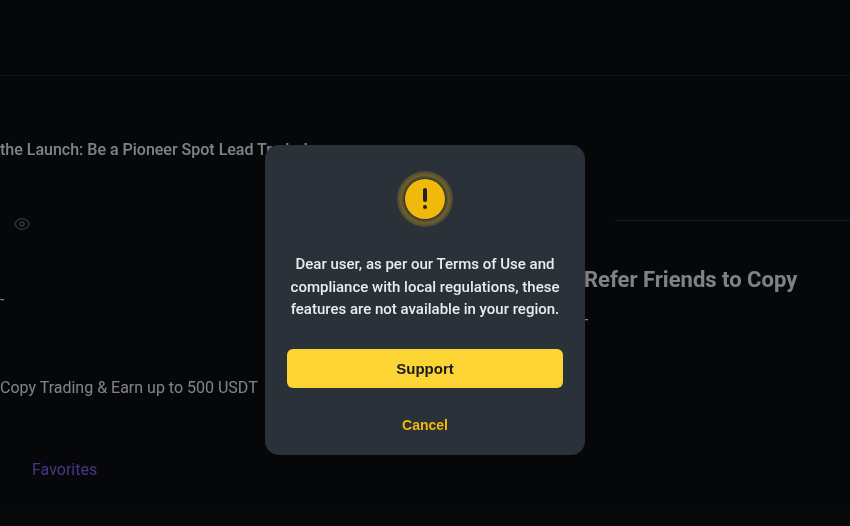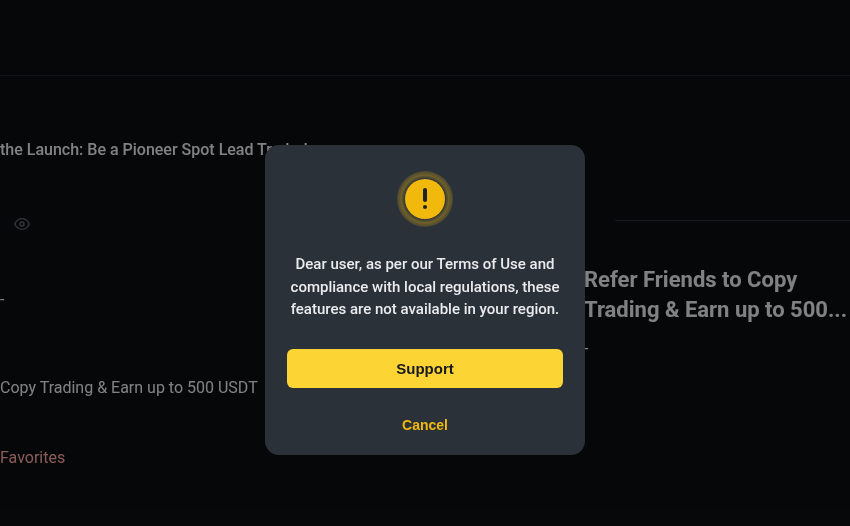--- a/index.html
+++ b/index.html
@@ -42,24 +42,25 @@
       display: flex;
       align-items: center;
       gap: 12px;
     }
     .bg-text-2 .chev {
       color: #848e9c;
       font-size: 12px;
     }
     .bg-text-3 {
       position: absolute;
-      top: 448px;
-      left: 0;
-      color: #fca5a5;
-      font-size: 16px;
+      top: 460px;
+      left: 0;
+      color: #8b5cf6;
+      font-size: 16px;
+      padding-left: 32px;
     }
     .bg-divider-1 {
       position: absolute;
       top: 75px;
       left: 0;
       width: 850px;
       height: 1px;
       background: #1e2329;
     }
     .bg-divider-2 {
@@ -197,21 +198,20 @@
         <path d="M2 2l4 4-4 4"></path>
       </svg>
   </span>
 </div>
 
 <div class="bg-text-3">Favorites</div>
 
 <div class="bg-divider-2"></div>
 <div class="bg-card-right">
   <div>Refer Friends to Copy</div>
-  <div>Trading &amp; Earn up to 500...</div>
   <div class="dash2">-</div>
 </div>
 
 <div class="overlay"></div>
 
 <div class="modal">
   <div class="warn-icon">
     <div class="warn-ring"></div>
     <div class="warn-inner">
       <div class="warn-mark-bar"></div>

